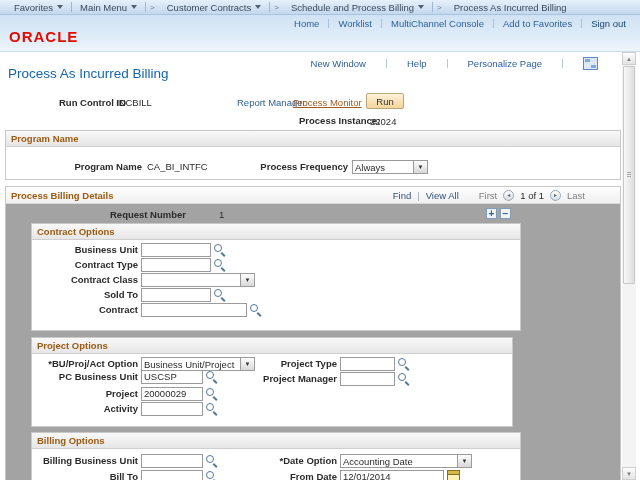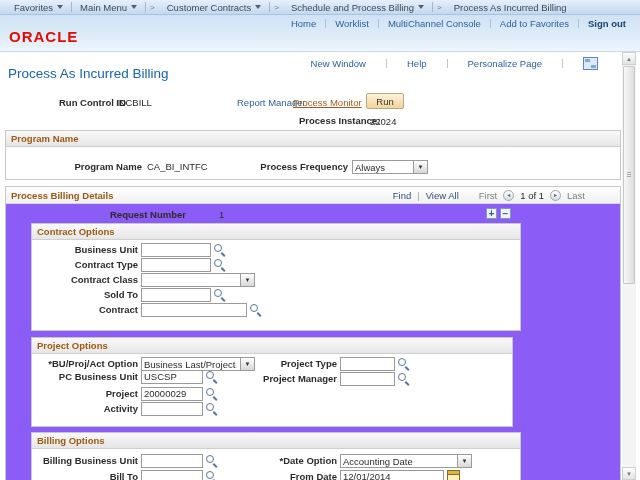--- a/index.html
+++ b/index.html
@@ -17,21 +17,21 @@
   .chev{color:#6a7c8e;font-size:8px;padding:0 4px;}
 
   
   .band{position:absolute;left:0;top:15px;width:640px;height:36px;
     background:linear-gradient(#cfe2f4,#e2eef9 70%,#eef5fc);border-bottom:1px solid #c9daec;}
   .logo{position:absolute;left:9px;top:13px;font-size:15px;font-weight:bold;color:#e00c00;
     letter-spacing:1px;font-family:"Liberation Sans",sans-serif;}
   .band-links{position:absolute;top:3px;right:14px;display:flex;align-items:center;gap:9px;font-size:9.5px;}
   .band-links a{color:#2c5f9b;text-decoration:none;cursor:pointer;}
   .vsep{width:1px;height:9px;background:#a9c2dc;}
-  .signout{font-weight:bold;color:#17456e;cursor:pointer;}
+  .signout{font-weight:normal;color:#17456e;cursor:pointer;}
 
   
   .pagelinks{position:absolute;top:57px;right:42px;display:flex;align-items:center;gap:20px;font-size:9.5px;}
   .pagelinks a{color:#2c5f9b;text-decoration:none;cursor:pointer;}
   .pagelinks .vsep{background:#b5c7da;}
   .layout-ico{width:13px;height:11px;border:1px solid #5b87c5;background:#dce9f8;position:relative;cursor:pointer;}
   .layout-ico::before{content:"";position:absolute;left:1px;top:1px;width:5px;height:3px;background:#7fa9d8;}
   .layout-ico::after{content:"";position:absolute;right:1px;bottom:1px;width:5px;height:3px;background:#7fa9d8;}
 
   
@@ -74,21 +74,21 @@
   .mag::after{content:"";position:absolute;left:7.5px;top:7.5px;width:4.5px;height:1.6px;background:#55779a;
     transform:rotate(45deg);transform-origin:0 0;}
 
   .cal{width:11px;height:12px;display:inline-block;margin-left:3px;border:1px solid #8a6d1d;
     background:#fdf0b8;position:relative;cursor:pointer;flex:none;}
   .cal::before{content:"";position:absolute;top:0;left:0;right:0;height:3px;background:#d9b84a;
     border-bottom:1px solid #8a6d1d;}
 
   
   .details{position:absolute;left:5px;top:186px;width:616px;height:294px;
-    border:1px solid #c8c8c8;border-bottom:none;background:#8b5cf6;box-sizing:border-box;}
+    border:1px solid #c8c8c8;border-bottom:none;background:#a3a3a3;box-sizing:border-box;}
   .details-h{height:17px;background:linear-gradient(#fefefe,#f0f0f0);border-bottom:1px solid #d8d8d8;
     display:flex;align-items:center;padding:0 5px;box-sizing:border-box;}
   .sec-title{font-weight:bold;font-size:9.5px;color:#9c5a12;}
   .dh-right{margin-left:auto;margin-right:30px;display:flex;align-items:center;gap:6px;font-size:9.5px;}
   .dh-right a{color:#33517e;text-decoration:none;cursor:pointer;}
   .pipe{color:#9aa7b5;}
   .graytx{color:#808080;}
   .navbtn{width:11px;height:11px;border-radius:50%;border:1px solid #9aa7b5;
     background:linear-gradient(#ffffff,#d7dde3);display:inline-flex;align-items:center;justify-content:center;
     font-size:5px;color:#53687e;cursor:pointer;padding:0;}
@@ -254,21 +254,21 @@
       </div>
     </div>
 
     <div class="gbox" style="left:25px;top:150px;width:482px;height:90px;">
       <div class="gbox-h">
         <span>Project Options</span>
       </div>
       <div class="frow" style="top:18px;">
         <span class="lbl lcol">*BU/Proj/Act Option</span>
         <div class="sel dw114">
-          <span class="v">Business Last/Project</span>
+          <span class="v">Business Unit/Project</span>
           <span class="b">▼</span>
         </div>
       </div>
       <div class="frow" style="top:31px;">
         <span class="lbl lcol">PC Business Unit</span>
         <input class="txt w62" value="USCSP" style="">
         <span class="mag"></span>
       </div>
       <div class="frow" style="top:48px;">
         <span class="lbl lcol">Project</span>

